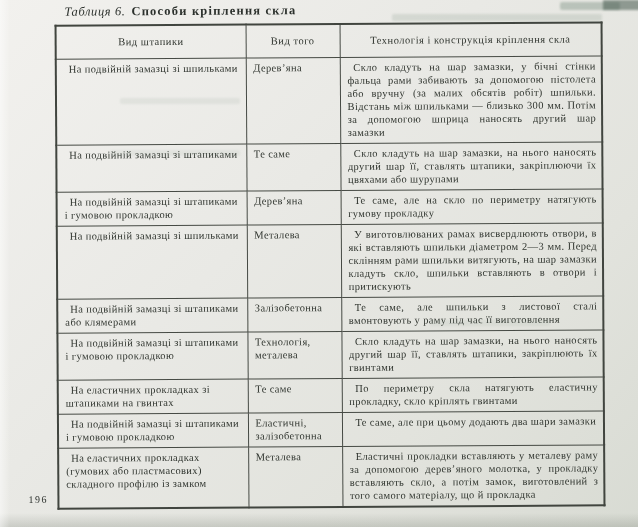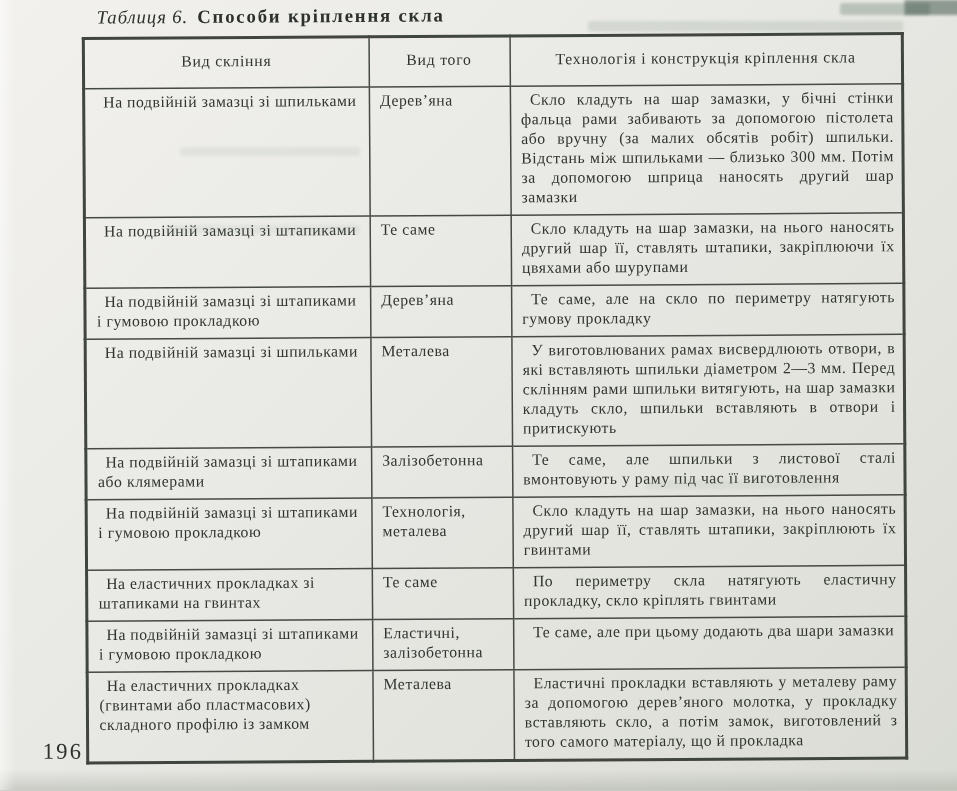--- a/index.html
+++ b/index.html
@@ -38,21 +38,21 @@
   }
   table.scan-table{border:2px solid #41453f;}
   table.scan-table th{
     font-weight:normal;text-align:center;vertical-align:middle;
     padding:4px 4px;font-size:10.5px;letter-spacing:0.5px;height:24px;
   }
   td.col-glazing{text-indent:5px;text-align:left;}
   td.col-frame{padding-left:9px;}
   td.col-tech{text-indent:6px;text-align:justify;padding-right:6px;}
   .page-number{
-    position:absolute;left:27px;top:492px;font-size:15px;letter-spacing:1.5px;color:#2d322e;
+    position:absolute;left:27px;top:492px;font-size:10px;letter-spacing:1.5px;color:#2d322e;
   }
   
   .smudge{position:absolute;background:rgba(125,145,128,0.20);filter:blur(1.2px);border-radius:2px;}
   .sm1{left:392px;top:14px;width:210px;height:7px;}
   .sm2{left:560px;top:2px;width:60px;height:8px;background:rgba(100,125,108,0.35);}
   .sm3{left:120px;top:98px;width:120px;height:6px;opacity:.6;}
   .sm4{left:110px;top:150px;width:130px;height:6px;opacity:.5;}
   .sm5{left:430px;top:320px;width:120px;height:6px;opacity:.5;}
   
   .curl-right{
@@ -90,21 +90,21 @@
     </div>
 
     <table class="scan-table">
       <colgroup>
           <col class="c1">
           <col class="c2">
           <col class="c3">
         </colgroup>
       <thead>
         <tr>
-          <th>Вид скління</th>
+          <th>Вид штапики</th>
           <th>Вид того</th>
           <th>Технологія і конструкція кріплення скла</th>
         </tr>
       </thead>
       <tbody>
         <tr>
           <td class="col-glazing">На подвійній замазці зі шпильками</td>
           <td class="col-frame">Дерев’яна</td>
           <td class="col-tech">Скло кладуть на шар замазки, у бічні стінки фальца рами забивають за допомогою пістолета або вручну (за малих обсятів робіт) шпильки. Відстань між шпильками — близько 300 мм. Потім за допомогою шприца наносять другий шар замазки</td>
         </tr>
@@ -137,21 +137,21 @@
           <td class="col-glazing">На еластичних прокладках зі штапиками на гвинтах</td>
           <td class="col-frame">Те саме</td>
           <td class="col-tech">По периметру скла натягують еластичну прокладку, скло кріплять гвинтами</td>
         </tr>
         <tr>
           <td class="col-glazing">На подвійній замазці зі штапиками і гумовою прокладкою</td>
           <td class="col-frame">Еластичні, залізобетонна</td>
           <td class="col-tech">Те саме, але при цьому додають два шари замазки</td>
         </tr>
         <tr>
-          <td class="col-glazing">На еластичних прокладках (гвинтами або пластмасових) складного профілю із замком</td>
+          <td class="col-glazing">На еластичних прокладках (гумових або пластмасових) складного профілю із замком</td>
           <td class="col-frame">Металева</td>
           <td class="col-tech">Еластичні прокладки вставляють у металеву раму за допомогою дерев’яного молотка, у прокладку вставляють скло, а потім замок, виготовлений з того самого матеріалу, що й прокладка</td>
         </tr>
       </tbody>
     </table>
 
     <div class="page-number">196</div>
   </div>
 
   <div class="smudge sm1"></div>

